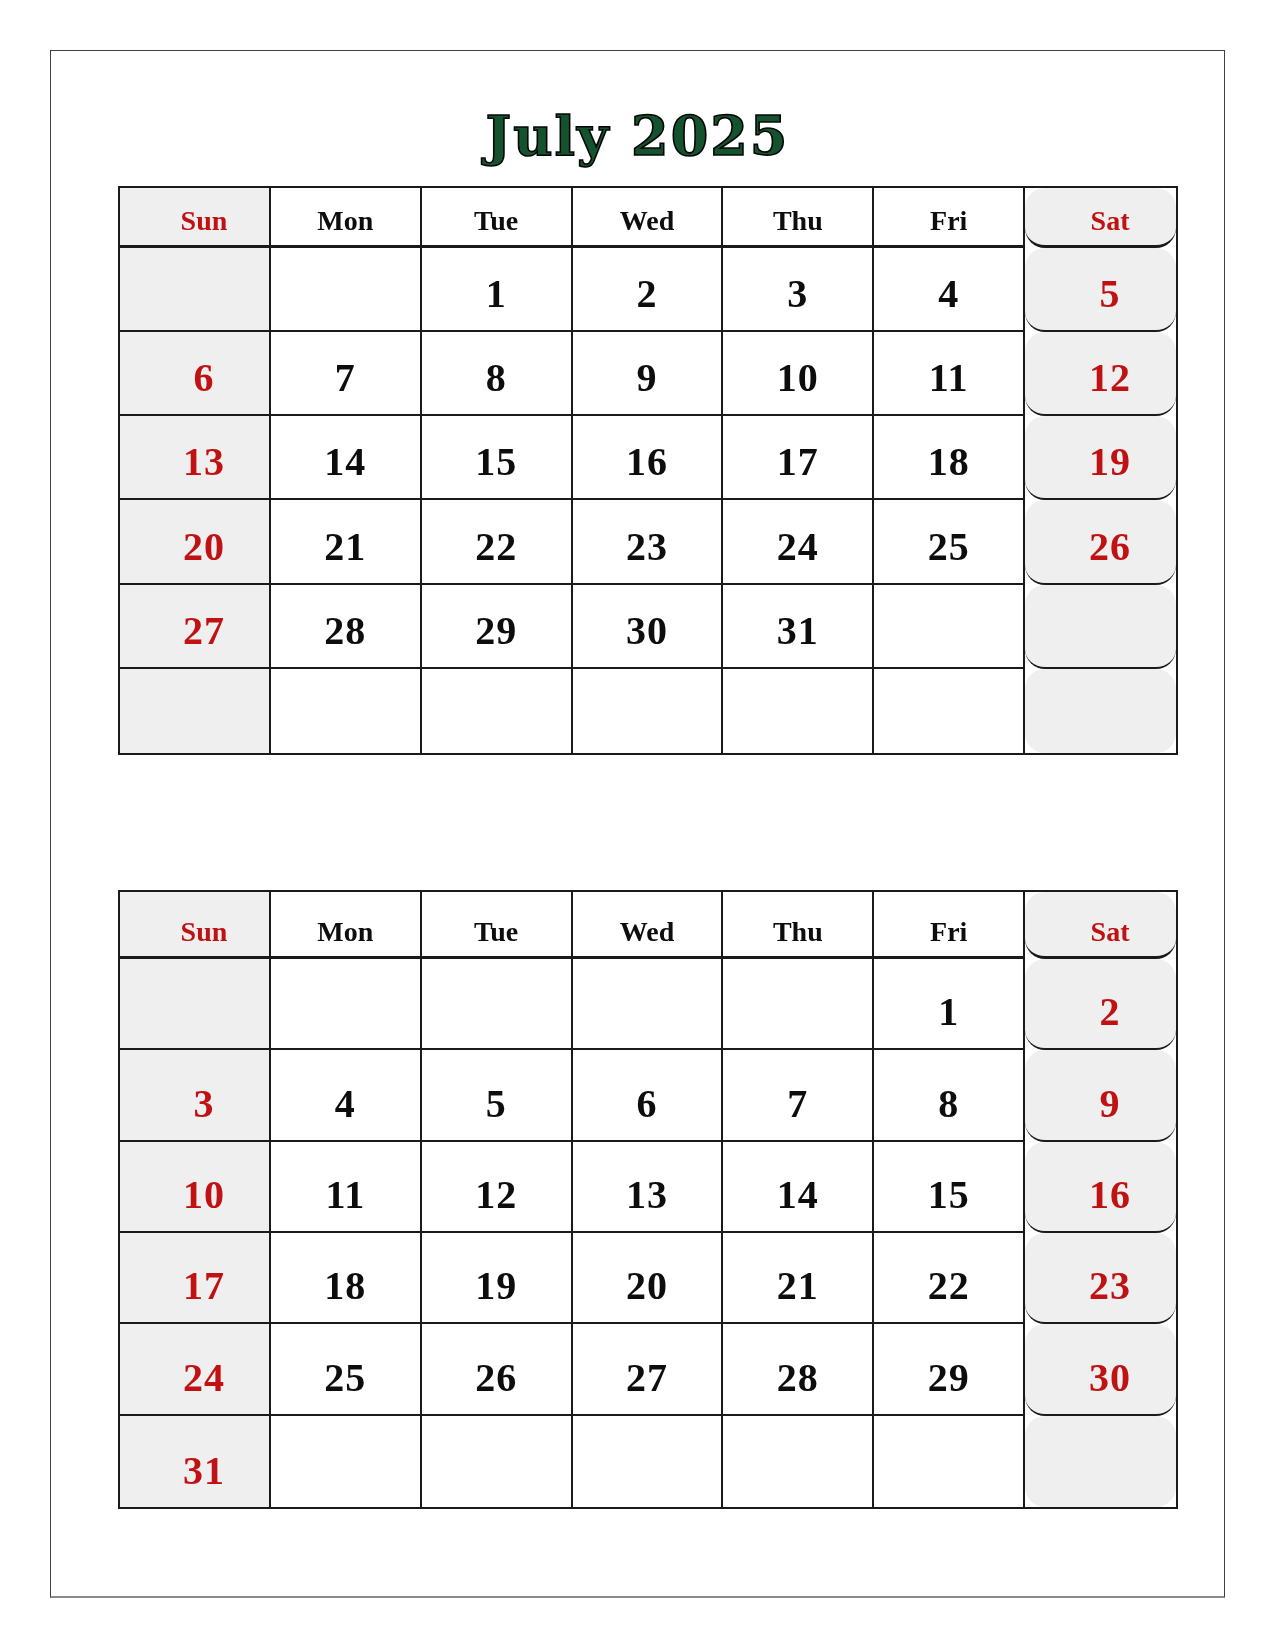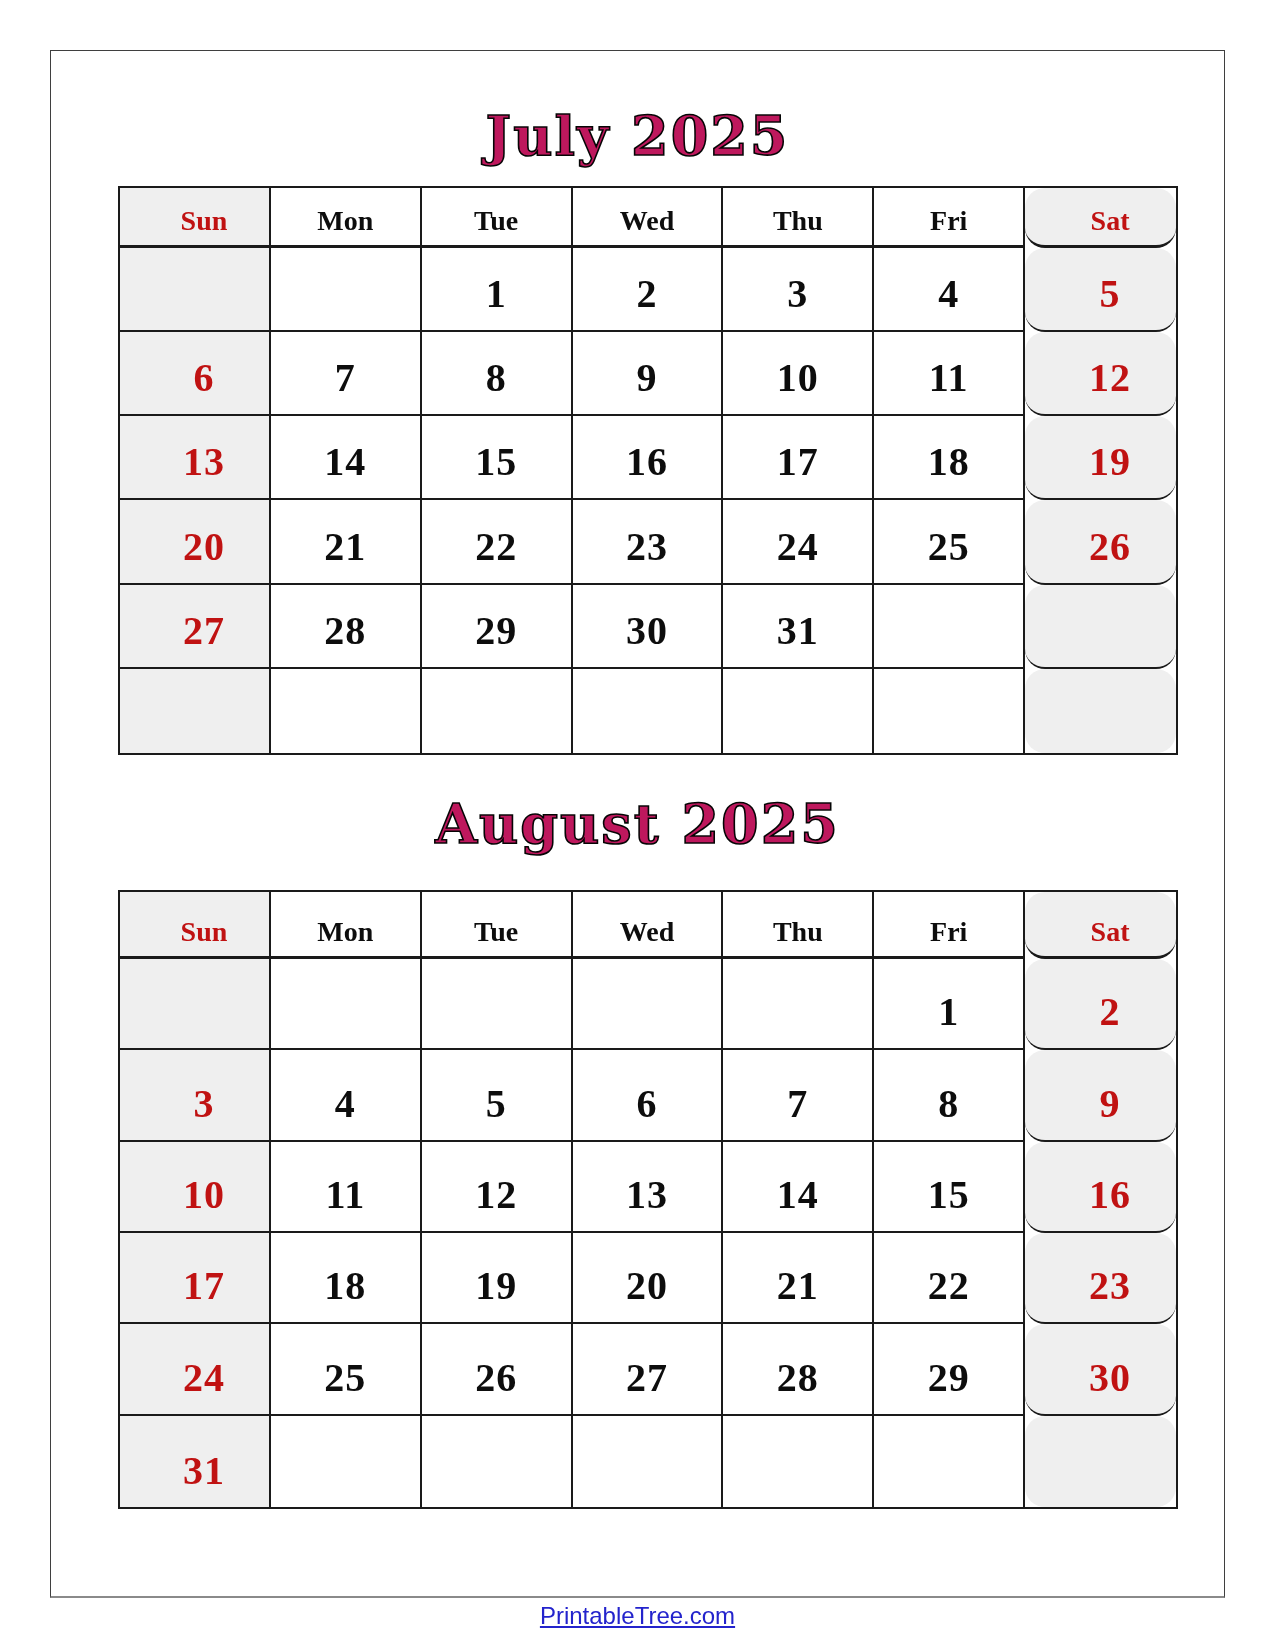--- a/index.html
+++ b/index.html
@@ -29,21 +29,21 @@
   .month-title {
     position: absolute;
     left: 0;
     width: 100%;
     margin: 0;
     text-align: center;
     font-family: "DejaVu Serif", serif;
     font-weight: bold;
     font-size: 54px;
     line-height: 1.1;
-    color: #be185d;
+    color: #14532d;
     letter-spacing: 2px;
     -webkit-text-stroke: 1.6px #050505;
   }
   .title-july   { top: 56px; }
   .title-august { top: 744px; }
 
   .calendar {
     position: absolute;
     left: 67px;
     width: 1060px;
@@ -161,21 +161,20 @@
         <div class="cell date-cell weekend"></div>
         <div class="cell date-cell weekend last-row"></div>
         <div class="cell date-cell last-row"></div>
         <div class="cell date-cell last-row"></div>
         <div class="cell date-cell last-row"></div>
         <div class="cell date-cell last-row"></div>
         <div class="cell date-cell last-row"></div>
         <div class="cell date-cell weekend last-row"></div>
       </div>
 
-    <h1 class="month-title title-august">August 2025</h1>
 
     <div class="calendar calendar-august">
         <div class="cell header-cell weekend">Sun</div>
         <div class="cell header-cell">Mon</div>
         <div class="cell header-cell">Tue</div>
         <div class="cell header-cell">Wed</div>
         <div class="cell header-cell">Thu</div>
         <div class="cell header-cell">Fri</div>
         <div class="cell header-cell weekend">Sat</div>
         <div class="cell date-cell weekend"></div>
@@ -217,16 +216,13 @@
         <div class="cell date-cell last-row"></div>
         <div class="cell date-cell last-row"></div>
         <div class="cell date-cell last-row"></div>
         <div class="cell date-cell last-row"></div>
         <div class="cell date-cell last-row"></div>
         <div class="cell date-cell weekend last-row"></div>
       </div>
 
   </div>
 
-  <div class="footer">
-    <a class="footer-link">PrintableTree.com</a>
-  </div>
 </div>
 
 </body></html>

